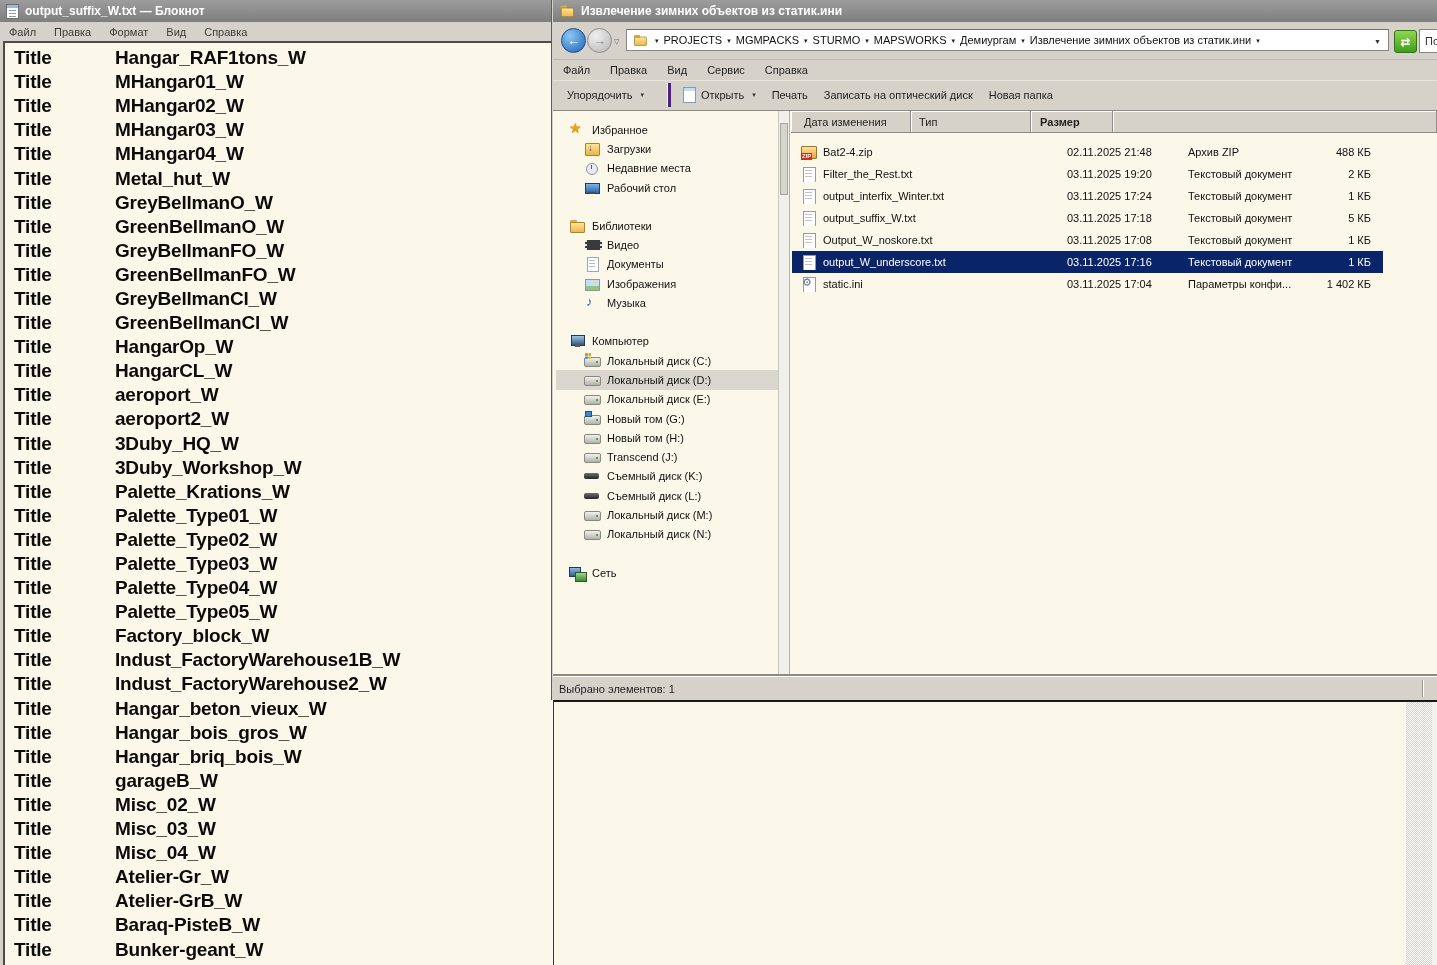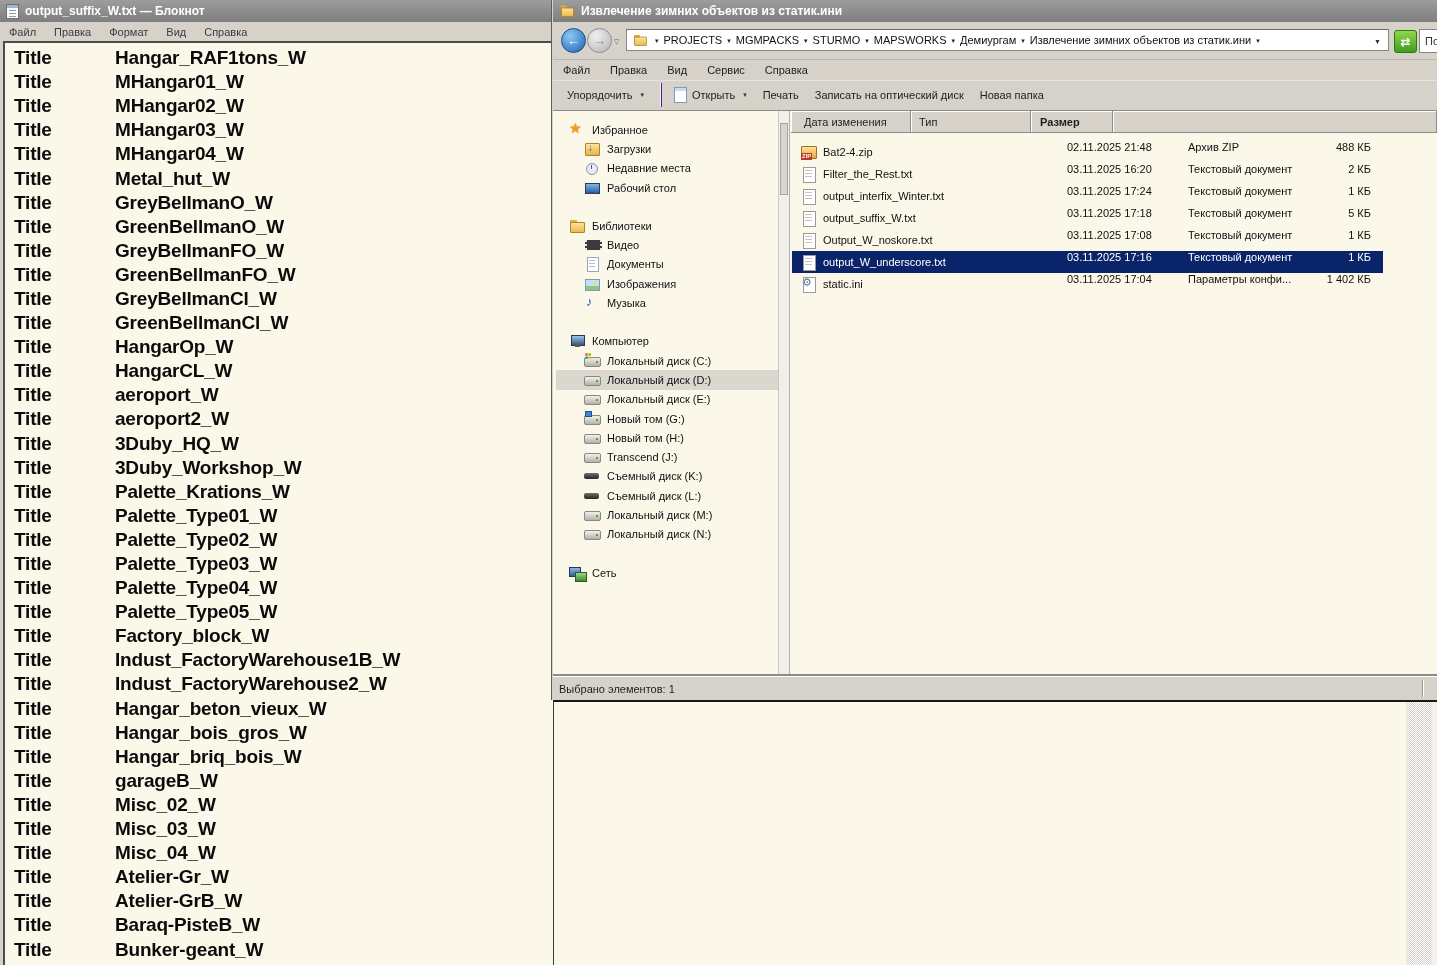--- a/index.html
+++ b/index.html
@@ -60,21 +60,21 @@
   .ex-menubar{position:absolute;left:0;right:0;top:60px;height:21px;background:#d6d2ca;
     display:flex;align-items:center;font-size:11px;color:#1e1e1e;border-bottom:1px solid #e6e3dc;}
   .ex-menubar .mitem{padding:2px 10px;}
   .toolbar{position:absolute;left:0;right:0;top:81px;height:28px;background:#d6d2ca;
     display:flex;align-items:center;font-size:11px;color:#1e1e1e;padding-left:6px;}
   .tb-item{padding:4px 8px;display:flex;align-items:center;white-space:nowrap;}
   .tb-item.has-arrow::after{content:"▾";font-size:7px;margin-left:8px;color:#333;}
   .tb-item.has-icon::before{content:"";width:11px;height:14px;background:#fff;
     border:1px solid #7d9cc0;margin-right:5px;
     box-shadow:inset 0 3px 0 #c9dcf0;}
-  .tb-item.sep-before{border-left:1px solid #4c1d95;box-shadow:-1px 0 0 #f2f0ea;margin-left:9px;padding-left:12px;}
+  .tb-item.sep-before{border-left:3px solid #4c1d95;box-shadow:-1px 0 0 #f2f0ea;margin-left:16px;padding-left:12px;}
 
   .mainarea{position:absolute;left:0;right:0;top:110px;bottom:24px;background:#fbf7e9;
     border-top:1px solid #8e8b85;}
 
   
   .navpane{position:absolute;left:3px;top:0;bottom:0;width:234px;background:#fbf7e9;
     border-right:1px solid #b5b2aa;padding-top:9px;overflow:hidden;}
   .nav-item{height:19.3px;display:flex;align-items:center;font-size:11px;color:#111;white-space:nowrap;}
   .nav-item.header{padding-left:13px;}
   .nav-item.child{padding-left:28px;}
@@ -139,21 +139,21 @@
     color:#fff;background:#c03424;padding:0 1px;line-height:7px;}
 
   
   .listhead{position:absolute;left:238px;right:0;top:0;height:22px;display:flex;font-size:11px;color:#1e1e1e;}
   .hcell{background:#d6d2ca;border-right:1px solid #8e8b85;border-bottom:1px solid #8e8b85;
     box-shadow:inset 1px 1px 0 #fff;display:flex;align-items:center;padding-left:8px;white-space:nowrap;overflow:hidden;}
   .col-name{width:269px;}.col-date{width:120px;padding-left:13px;}.col-type{width:120px;}
   .col-size{width:82px;padding-left:9px;font-weight:bold;}.col-extra{flex:1;}
   .sorted::after{content:"▲";font-size:6px;color:#aaa79f;margin-left:8px;}
   .filerows{position:absolute;left:239px;top:30px;}
-  .file-row{display:flex;height:22px;font-size:11px;color:#111;width:591px;}
+  .file-row{display:flex;height:22px;align-items:center;font-size:11px;color:#111;width:591px;}
   .file-row .fcell{white-space:nowrap;overflow:hidden;}
   .fc-name{width:268px;display:flex;align-items:center;padding-left:9px;gap:6px;}
   .fc-date{width:120px;padding-left:7px;}
   .fc-type{width:120px;padding-left:8px;}
   .fc-size{width:75px;text-align:right;padding-right:4px;}
   .file-row.selected{background:#0a246a;color:#fff;}
 
   .statusbar{position:absolute;left:0;right:0;bottom:0;height:24px;background:#d6d2ca;
     border-top:1px solid #fff;box-shadow:0 -2px 0 #8e8b85;font-size:11px;color:#1e1e1e;
     display:flex;align-items:center;padding-left:6px;}
@@ -603,21 +603,21 @@
           <span class="fcell fc-date">02.11.2025 21:48</span>
           <span class="fcell fc-type">Архив ZIP</span>
           <span class="fcell fc-size">488 КБ</span>
         </div>
 
         <div class="file-row">
           <span class="fcell fc-name">
               <span class="fico i-txt"></span>
               <span>Filter_the_Rest.txt</span>
             </span>
-          <span class="fcell fc-date">03.11.2025 16:20</span>
+          <span class="fcell fc-date">03.11.2025 19:20</span>
           <span class="fcell fc-type">Текстовый документ</span>
           <span class="fcell fc-size">2 КБ</span>
         </div>
 
         <div class="file-row">
           <span class="fcell fc-name">
               <span class="fico i-txt"></span>
               <span>output_interfix_Winter.txt</span>
             </span>
           <span class="fcell fc-date">03.11.2025 17:24</span>

